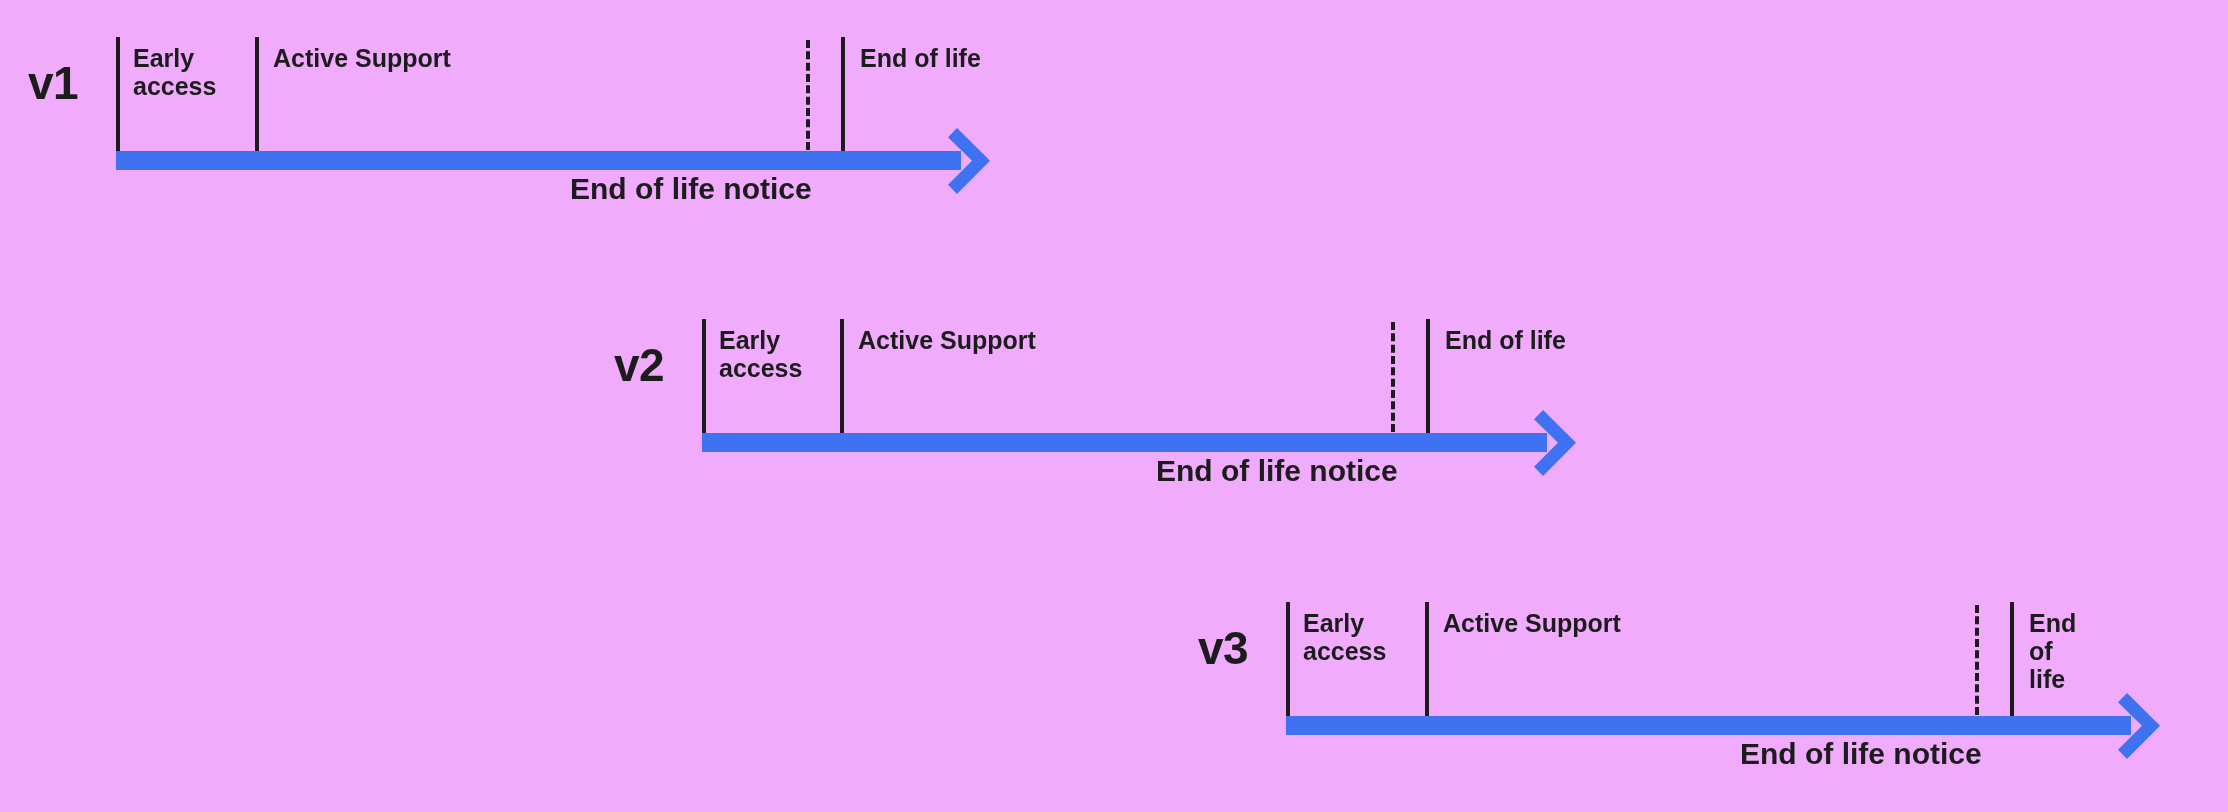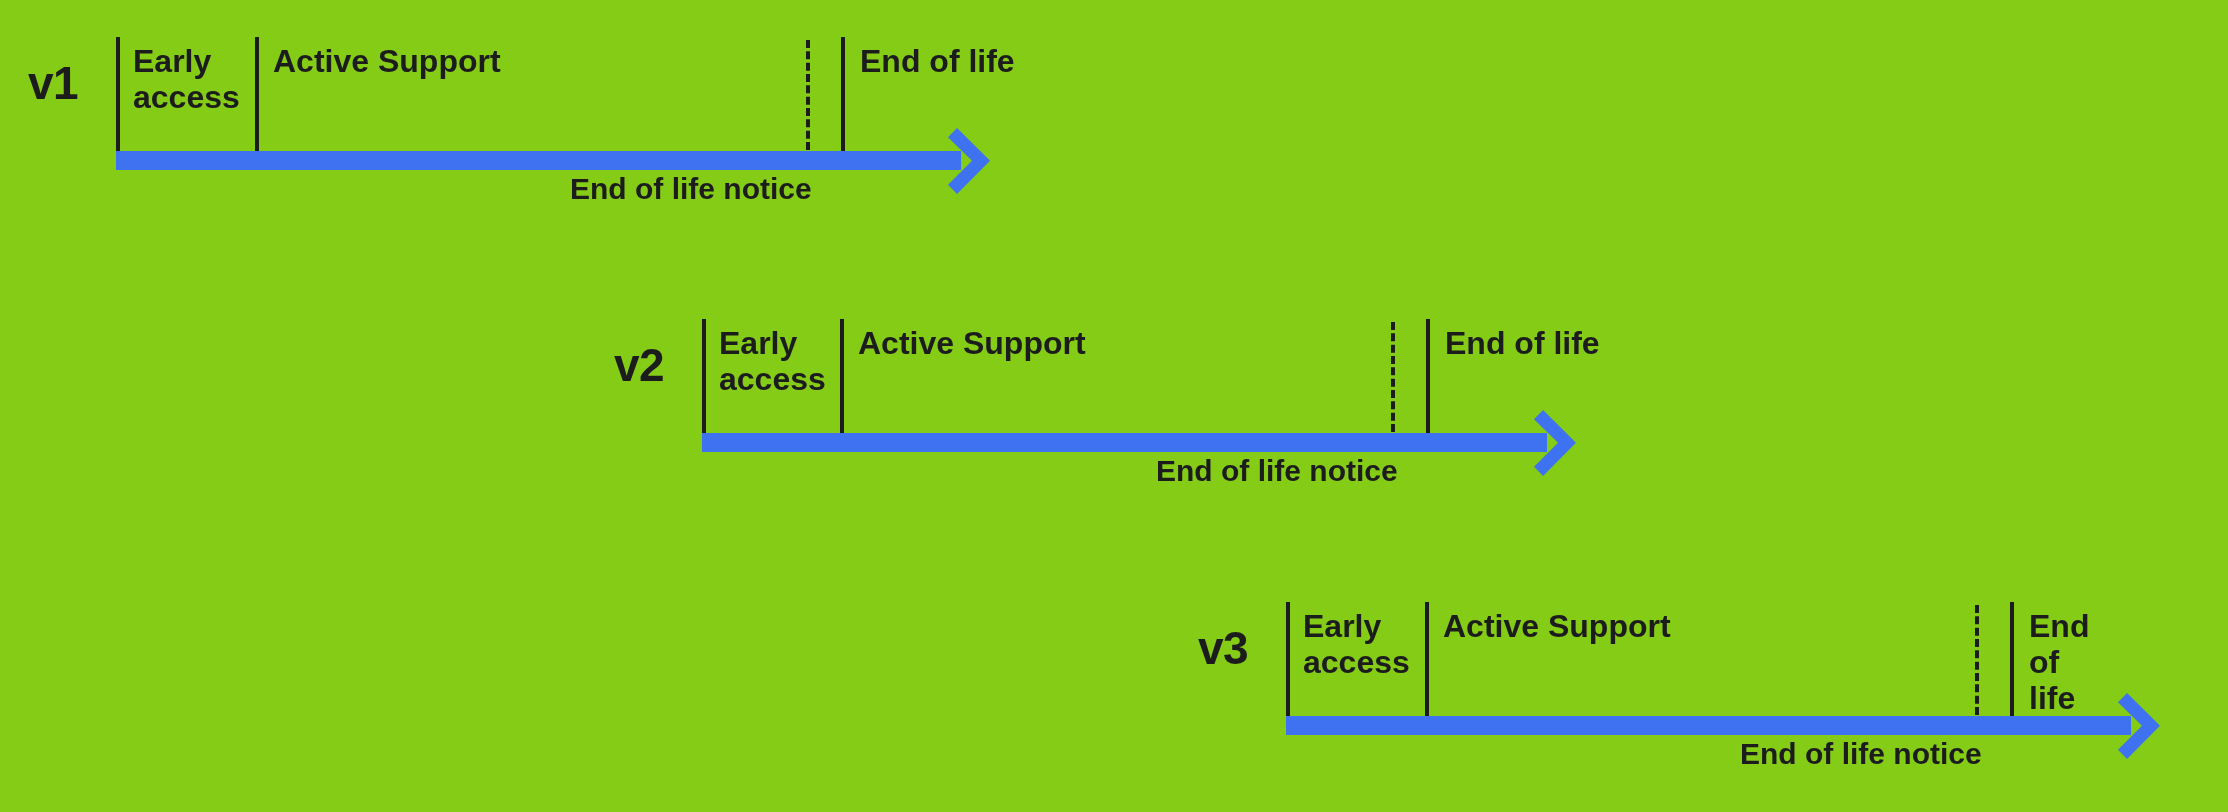--- a/index.html
+++ b/index.html
@@ -8,21 +8,21 @@
     background: #ffffff;
   }
   body {
     font-family: "Liberation Sans", sans-serif;
     -webkit-font-smoothing: antialiased;
   }
   #canvas {
     position: relative;
     width: 2228px;
     height: 812px;
-    background: #84cc16;
+    background: #f0abfc;
     overflow: hidden;
   }
   .timeline-row {
     position: absolute;
   }
   
   .version-label {
     position: absolute;
     font-size: 46px;
     font-weight: 700;
@@ -49,21 +49,21 @@
   }
   
   .arrow-head {
     position: absolute;
     display: block;
     line-height: 0;
   }
   
   .phase-label {
     position: absolute;
-    font-size: 32px;
+    font-size: 25px;
     font-weight: 700;
     color: #1c1c1c;
     line-height: 1.12;
     white-space: pre-line;
   }
   
   .notice-label {
     position: absolute;
     font-size: 30px;
     font-weight: 700;

